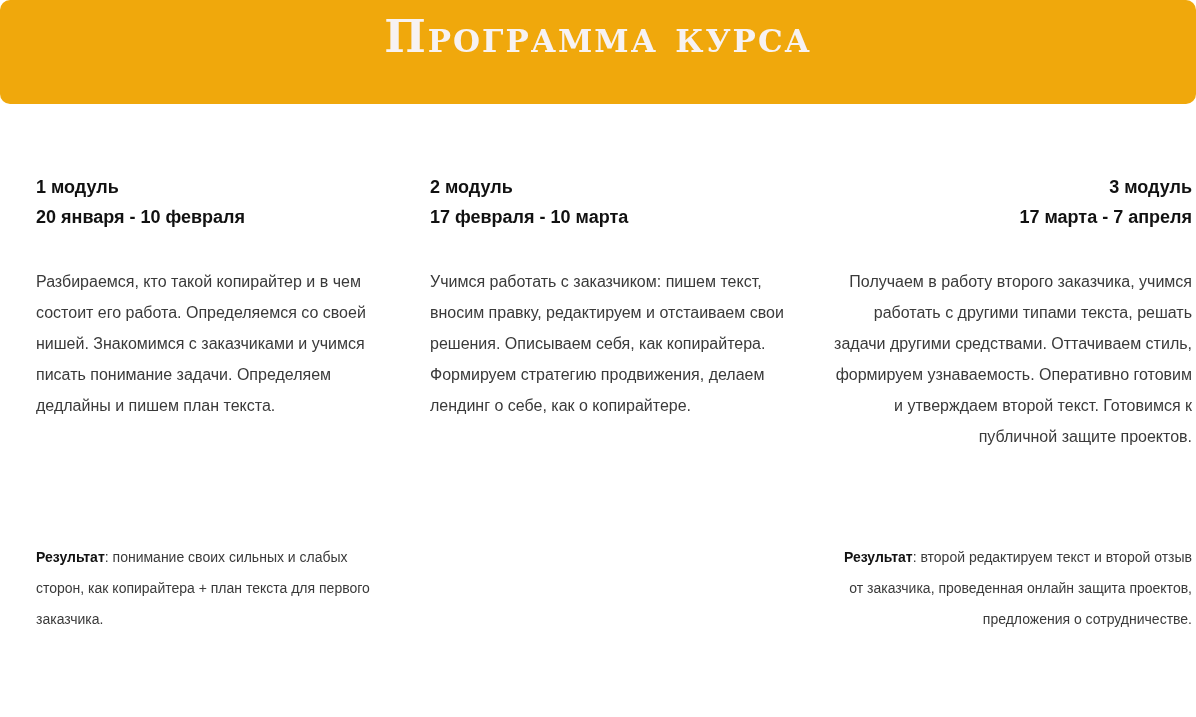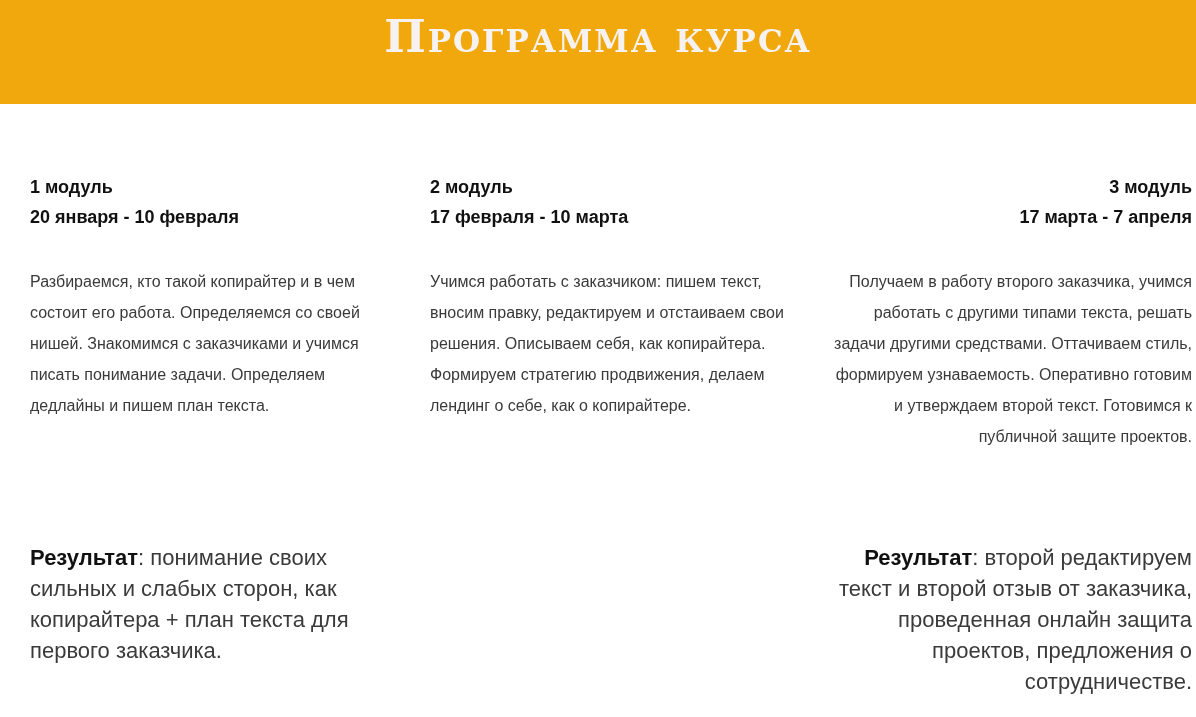--- a/index.html
+++ b/index.html
@@ -9,20 +9,21 @@
       width: 1196px;
       height: 717px;
       overflow: hidden;
     }
     .header {
       position: absolute;
       left: 0; top: 0;
       width: 1196px;
       height: 104px;
       background: #f0a80c;
+      border-radius: 10px;
     }
     .header-title {
       position: absolute;
       left: 0; right: 0;
       top: 10px;
       text-align: center;
       font-family: "DejaVu Serif", "Liberation Serif", serif;
       font-weight: bold;
       font-variant: small-caps;
       font-size: 44px;
@@ -35,21 +36,21 @@
       top: 172px;
       left: 30px;
       width: 1166px;
     }
     .col {
       position: absolute;
       top: 0;
       width: 362px;
       font-family: "Liberation Sans", "DejaVu Sans", sans-serif;
     }
-    .col-1 { left: 0; }
+    .col-1 { left: 6px; }
     .col-2 { left: 400px; }
     .col-3 { left: 800px; text-align: right; }
     .mod-title, .mod-dates {
       font-weight: bold;
       font-size: 18px;
       color: #111111;
       line-height: 30px;
       margin: 0;
     }
     .mod-desc {
@@ -57,21 +58,21 @@
       font-size: 16px;
       line-height: 31px;
       color: #3a3a3a;
       font-weight: 300;
     }
     .mod-result {
       position: absolute;
       top: 370px;
       left: 0;
       width: 362px;
-      font-size: 22px;
+      font-size: 14px;
       line-height: 31px;
       color: #3a3a3a;
     }
     .mod-result .res-label {
       font-weight: bold;
       color: #111111;
     }
   </style>
 </head>
 <body>

